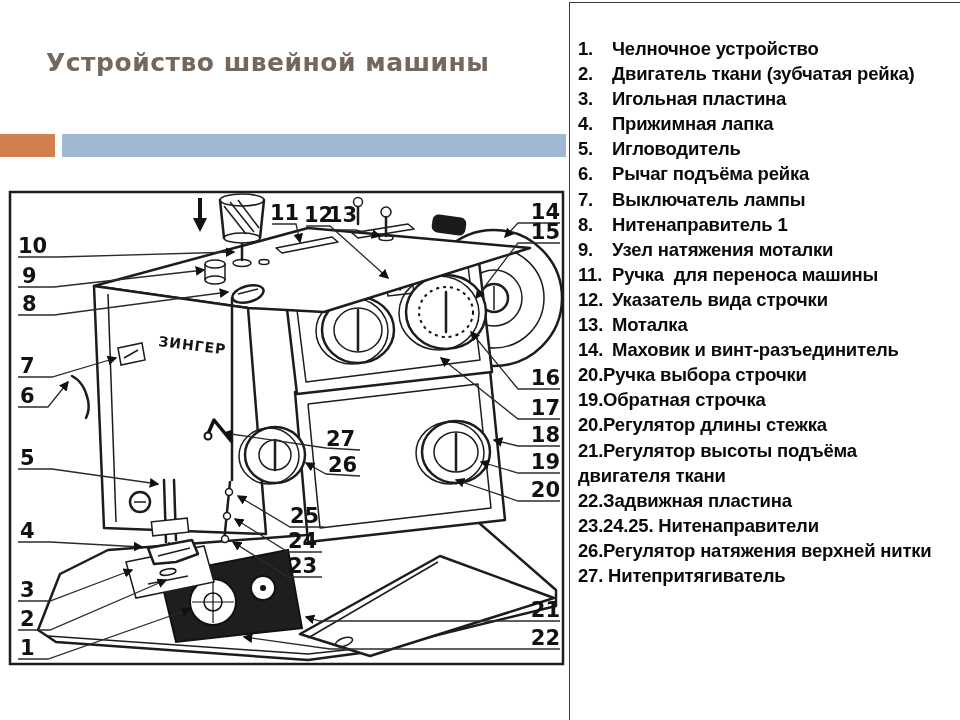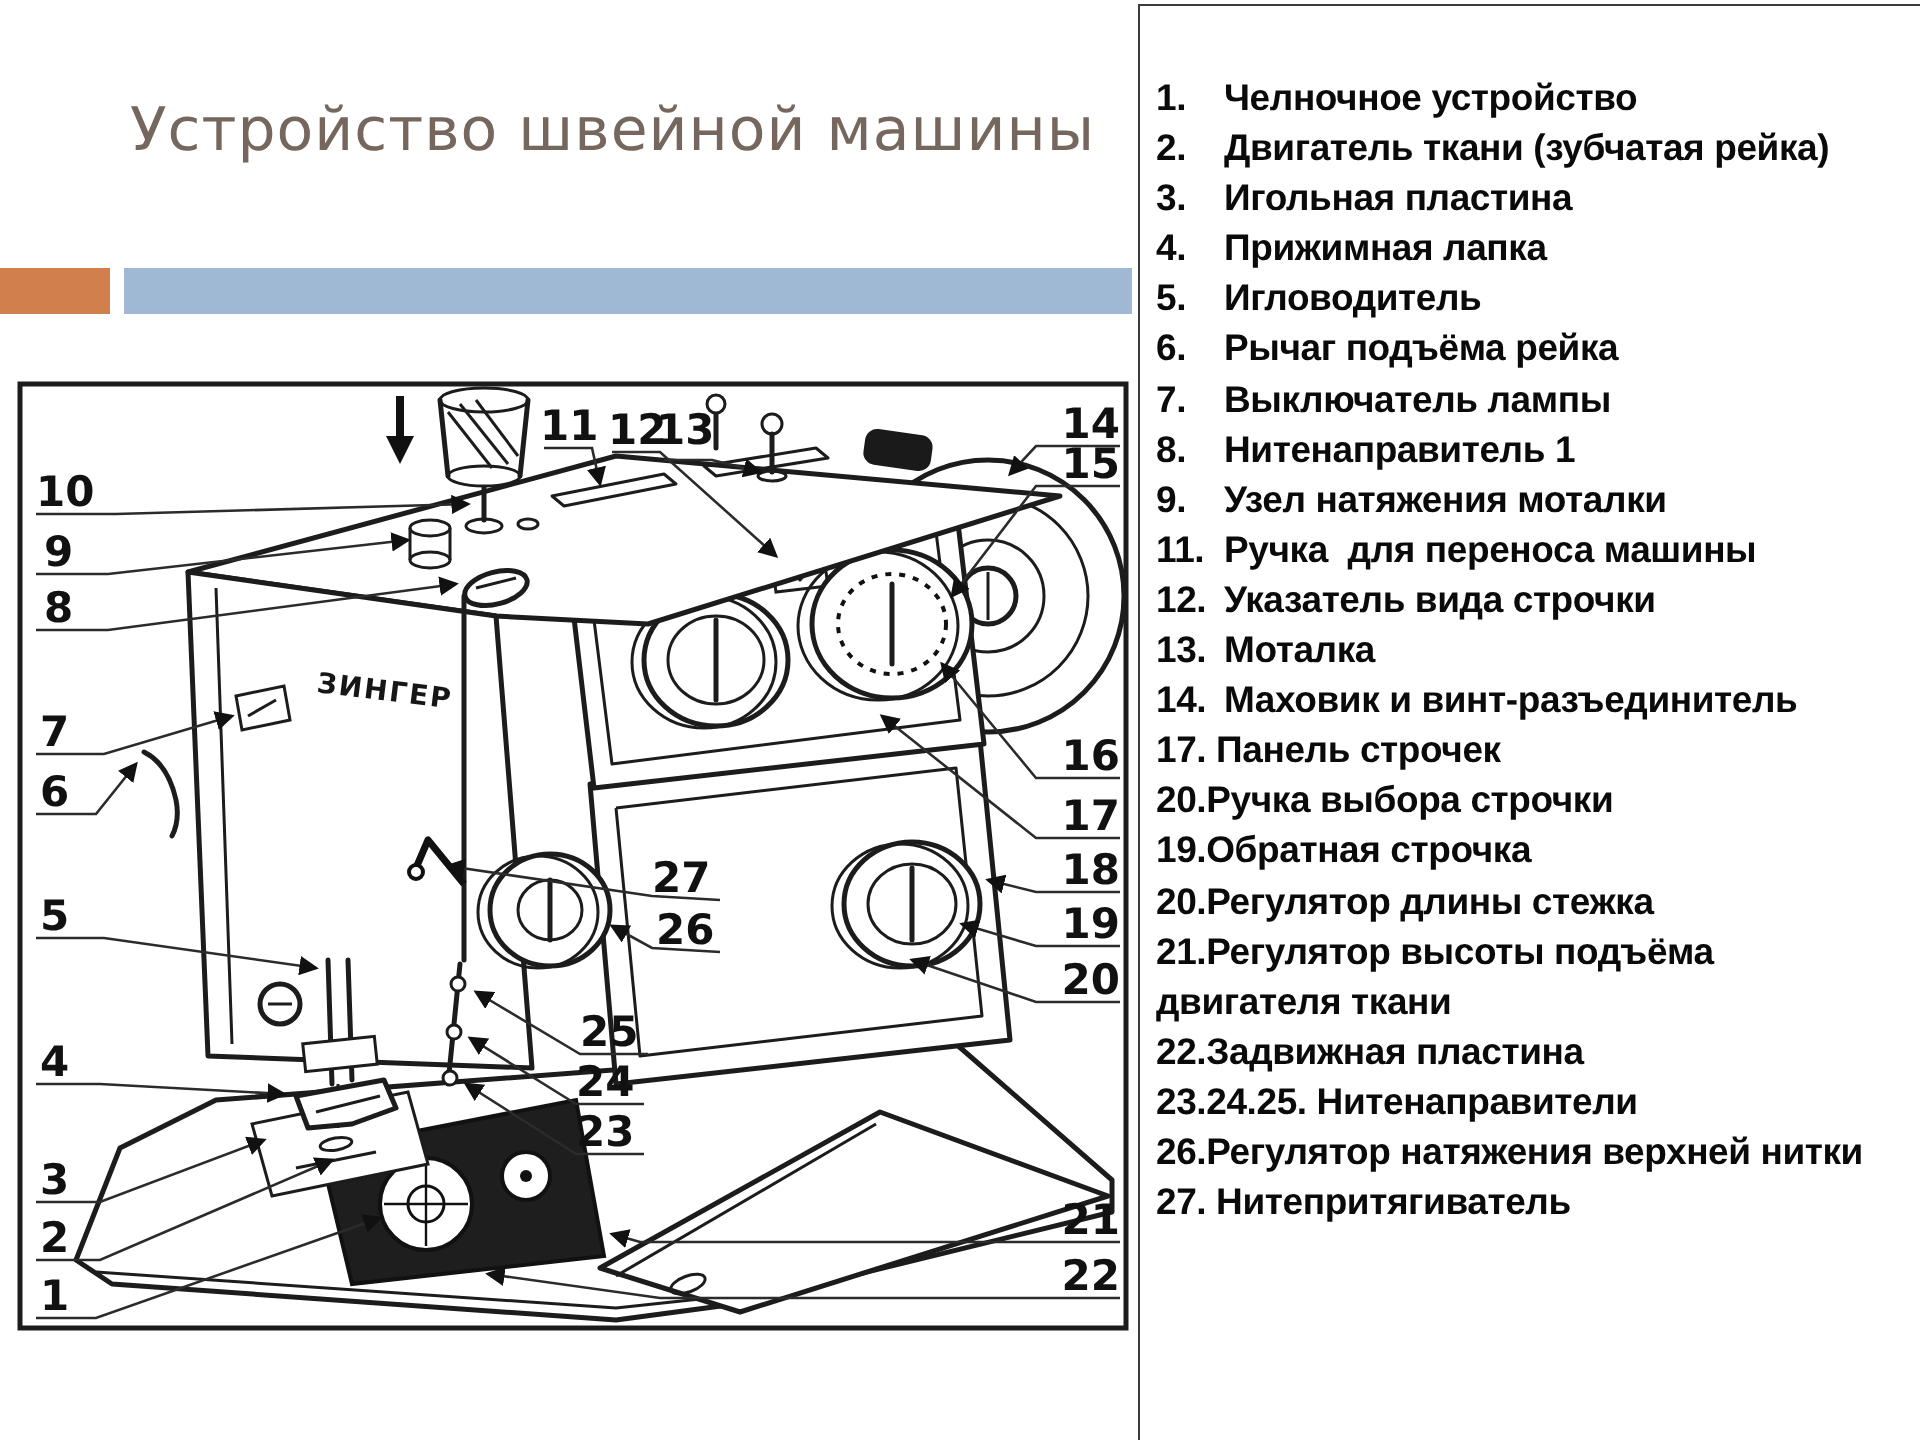--- a/index.html
+++ b/index.html
@@ -1,19 +1,19 @@
 <!DOCTYPE html>
 <html><head>
 <meta charset="utf-8">
 <style>
   html,body{margin:0;padding:0;background:#ffffff;}
   .slide{position:relative;width:960px;height:720px;background:#ffffff;overflow:hidden;
          font-family:"Liberation Sans",sans-serif;}
-  .title{position:absolute;left:65px;top:48px;width:500px;
-         font-family:"DejaVu Sans",sans-serif;font-size:30px;font-weight:400;
+  .title{position:absolute;left:46px;top:48px;width:500px;
+         font-family:"DejaVu Sans",sans-serif;font-size:25px;font-weight:700;
          letter-spacing:0.5px;color:#75675d;}
   .bar-orange{position:absolute;left:0;top:134px;width:55px;height:23px;}
   .bar-blue{position:absolute;left:62px;top:134px;width:504px;height:23px;}
   .diagram{position:absolute;left:8px;top:190px;width:558px;height:478px;}
   .parts-panel{position:absolute;left:569px;top:2px;width:391px;height:718px;
          border-left:1.5px solid #3c3c3c;border-top:1.5px solid #3c3c3c;
          box-sizing:border-box;padding:33px 10px 0 8px;background:#ffffff;}
   .pl-row{display:flex;align-items:flex-start;
          font-size:18.5px;font-weight:bold;color:#0a0a0a;line-height:25.1px;
          letter-spacing:-0.2px;white-space:pre-wrap;}
@@ -257,21 +257,20 @@
         <div class="pl-row"><span class="pl-num">4.</span><span class="pl-text">Прижимная лапка</span></div>
         <div class="pl-row"><span class="pl-num">5.</span><span class="pl-text">Игловодитель</span></div>
         <div class="pl-row"><span class="pl-num">6.</span><span class="pl-text">Рычаг подъёма рейка</span></div>
         <div class="pl-row"><span class="pl-num">7.</span><span class="pl-text">Выключатель лампы</span></div>
         <div class="pl-row"><span class="pl-num">8.</span><span class="pl-text">Нитенаправитель 1</span></div>
         <div class="pl-row"><span class="pl-num">9.</span><span class="pl-text">Узел натяжения моталки</span></div>
         <div class="pl-row"><span class="pl-num">11.</span><span class="pl-text">Ручка  для переноса машины</span></div>
         <div class="pl-row"><span class="pl-num">12.</span><span class="pl-text">Указатель вида строчки</span></div>
         <div class="pl-row"><span class="pl-num">13.</span><span class="pl-text">Моталка</span></div>
         <div class="pl-row"><span class="pl-num">14.</span><span class="pl-text">Маховик и винт-разъединитель</span></div>
-        <div class="pl-row"><span class="pl-text">17. Панель строчек</span></div>
         <div class="pl-row"><span class="pl-text">20.Ручка выбора строчки</span></div>
         <div class="pl-row"><span class="pl-text">19.Обратная строчка</span></div>
         <div class="pl-row"><span class="pl-text">20.Регулятор длины стежка</span></div>
         <div class="pl-row"><span class="pl-text">21.Регулятор высоты подъёма двигателя ткани</span></div>
         <div class="pl-row"><span class="pl-text">22.Задвижная пластина</span></div>
         <div class="pl-row"><span class="pl-text">23.24.25. Нитенаправители</span></div>
         <div class="pl-row"><span class="pl-text">26.Регулятор натяжения верхней нитки</span></div>
         <div class="pl-row"><span class="pl-text">27. Нитепритягиватель</span></div>
       </div>
   </div>

